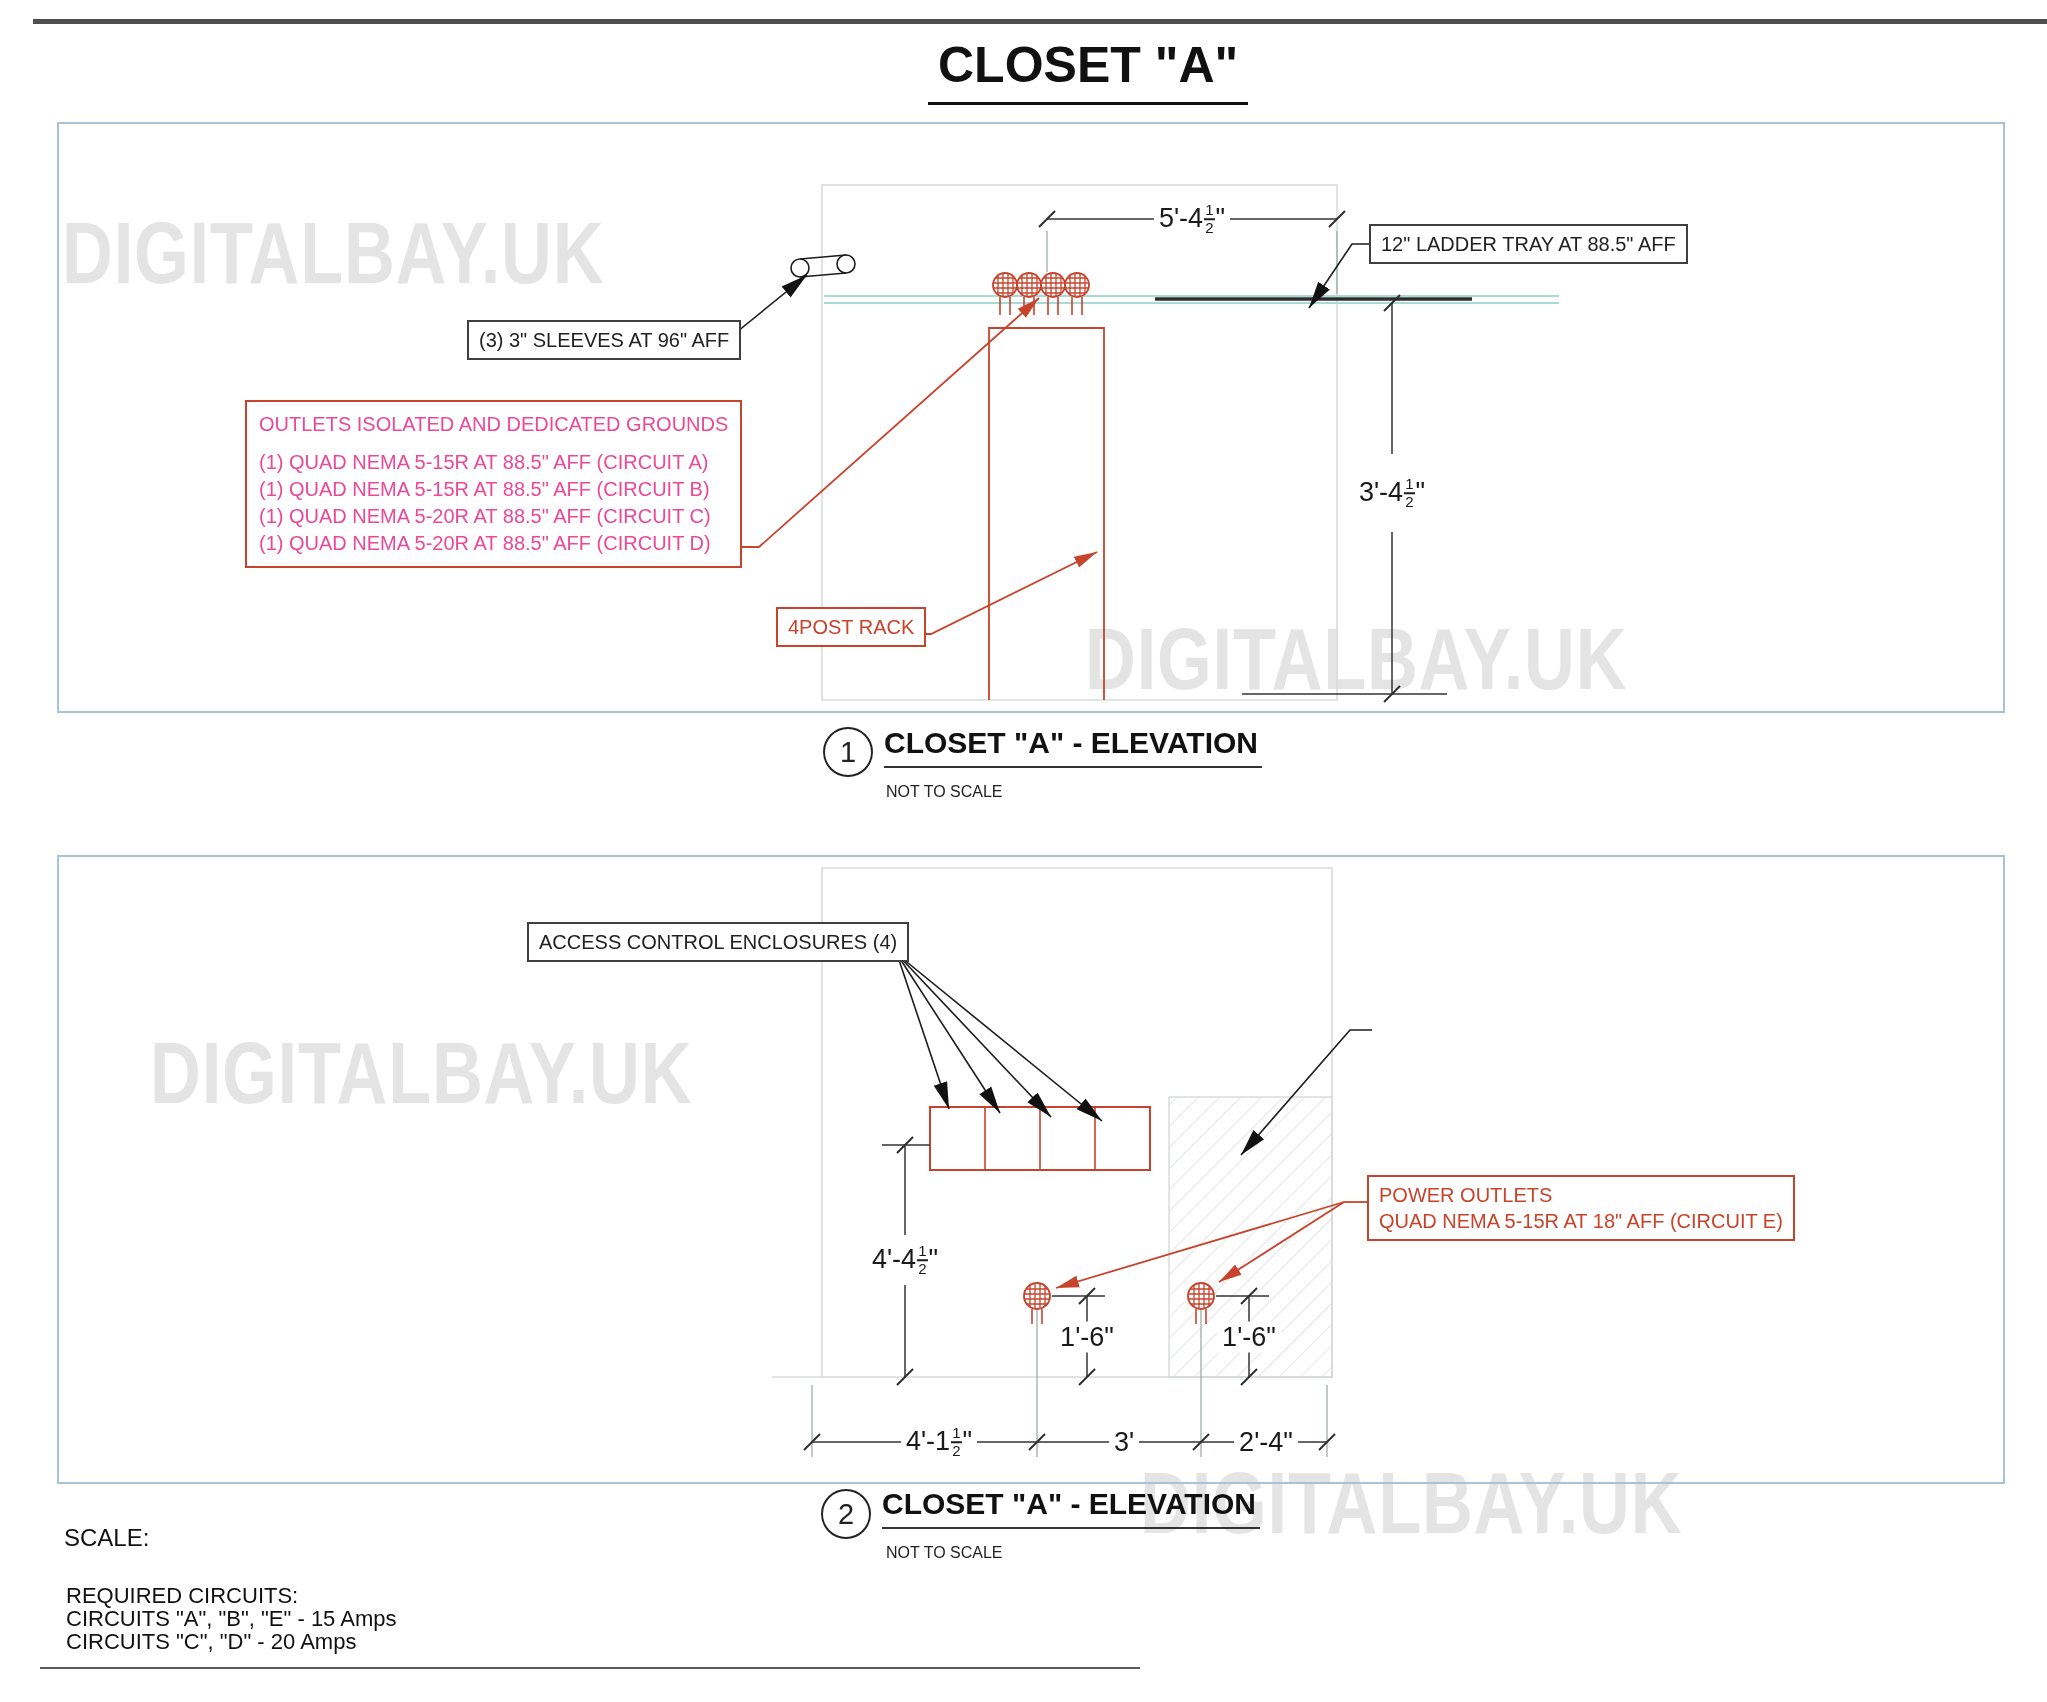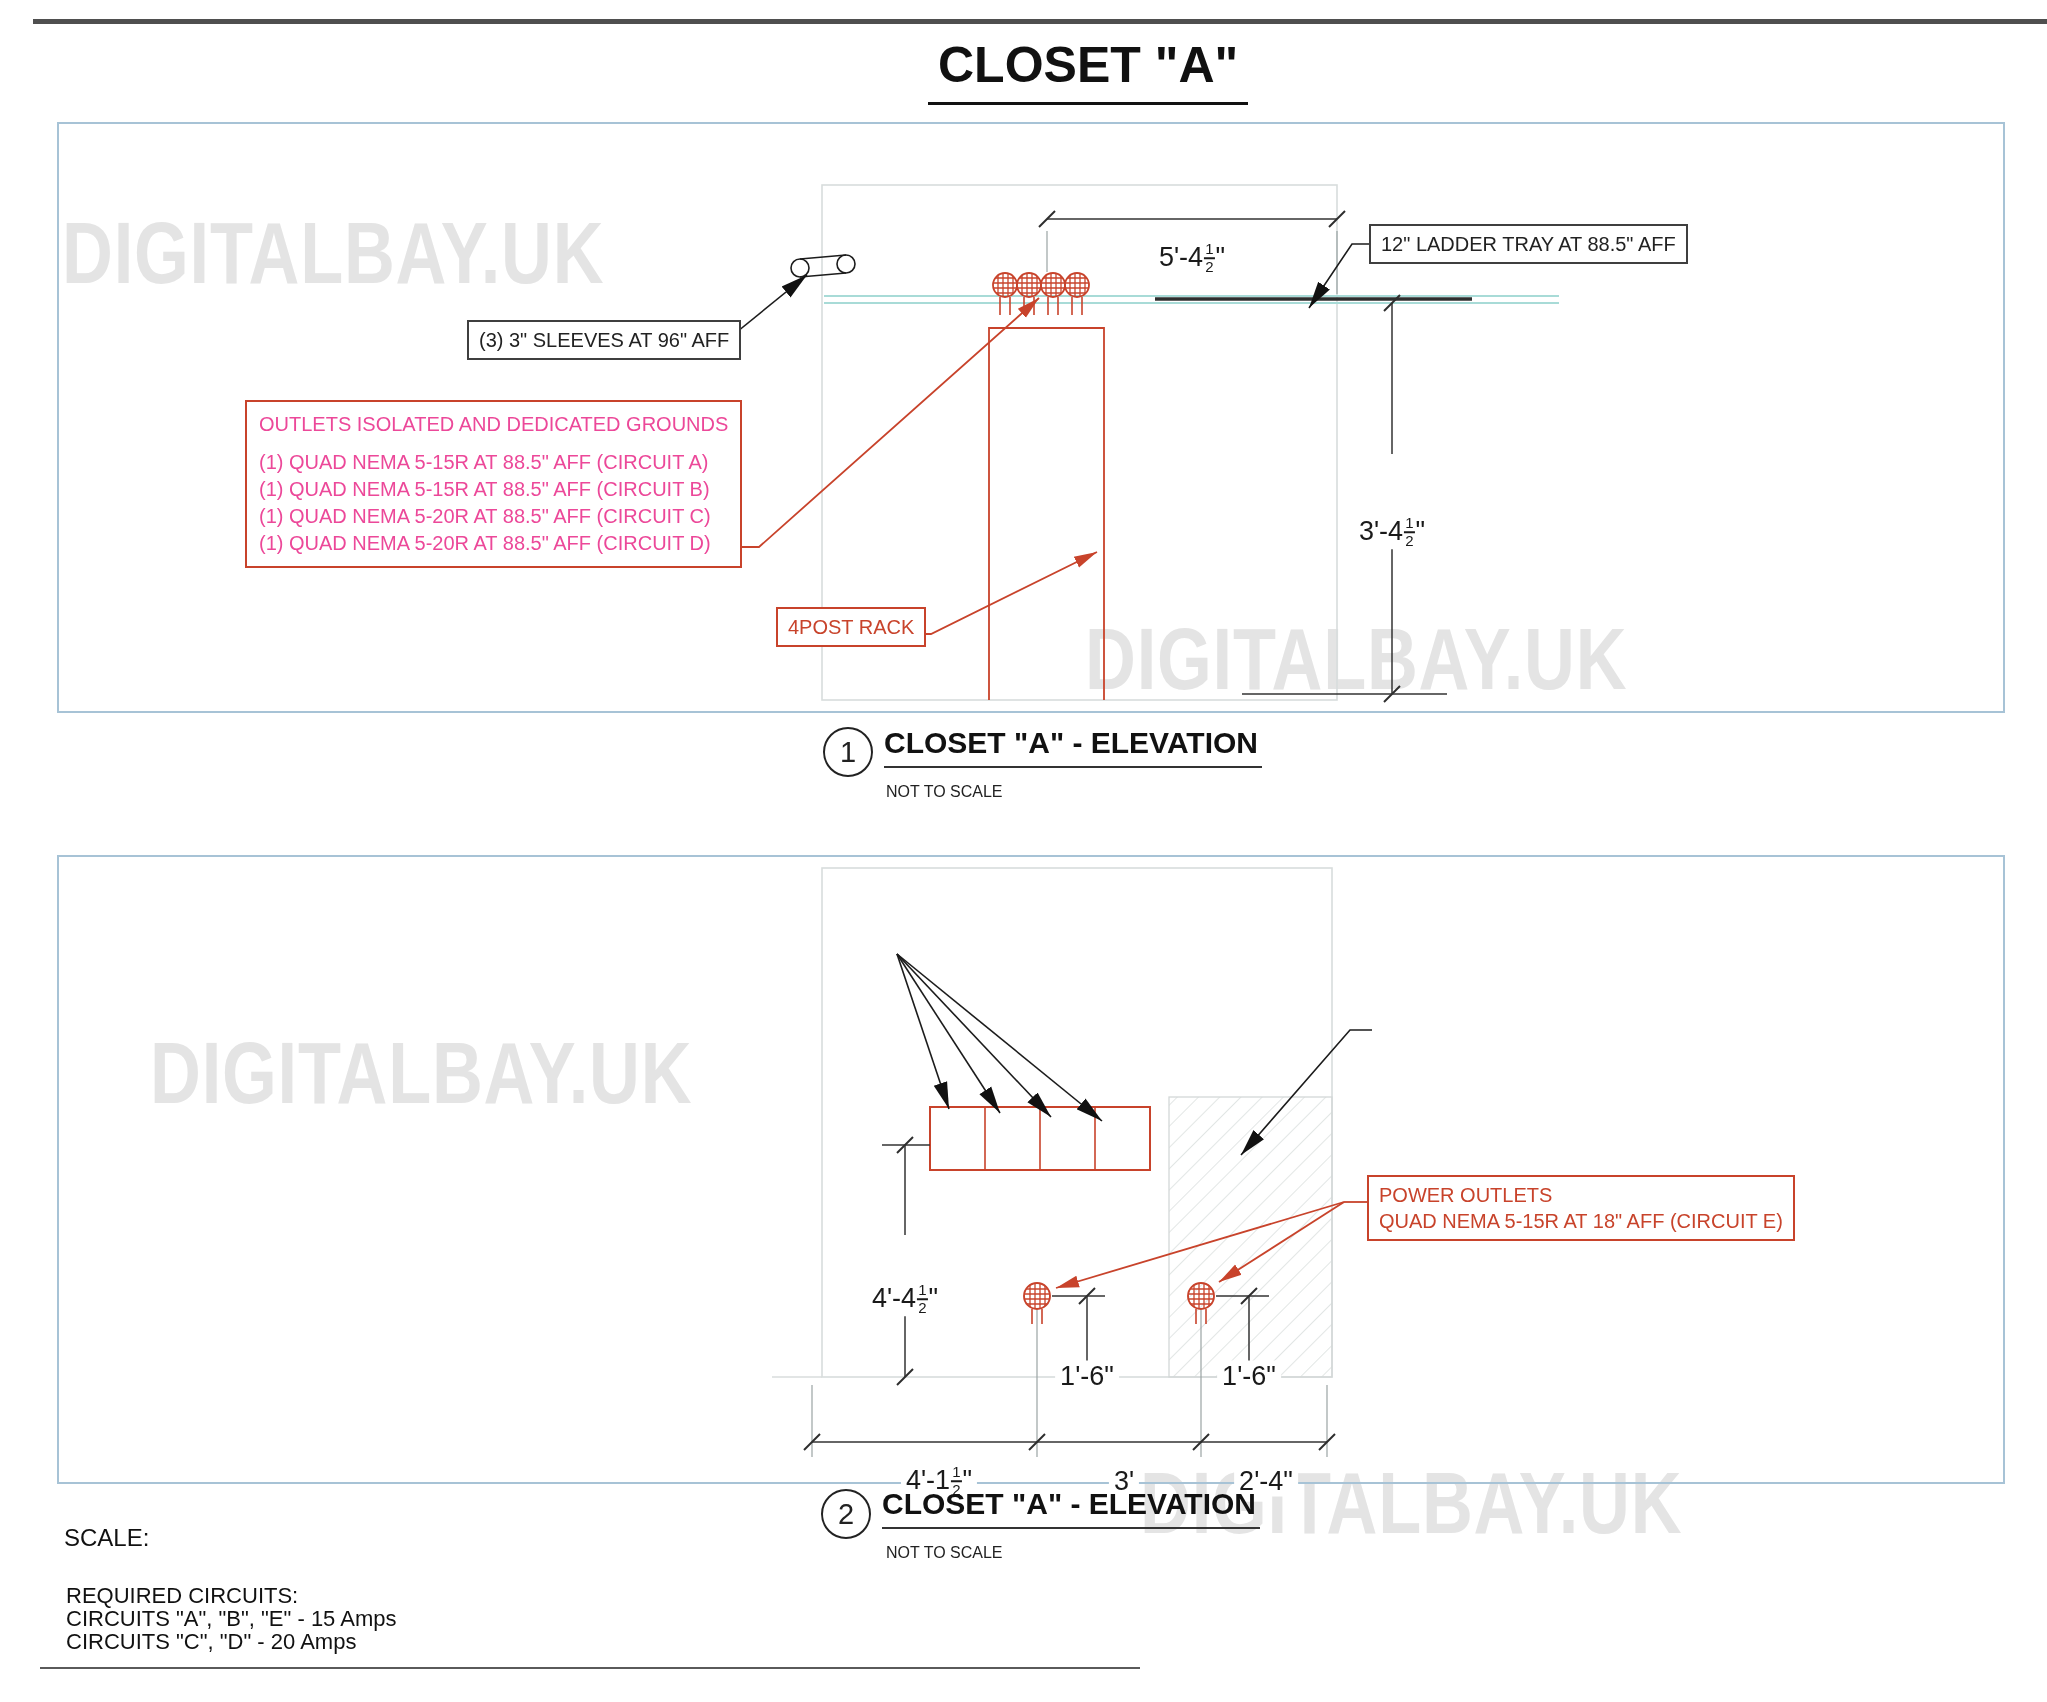--- a/index.html
+++ b/index.html
@@ -29,21 +29,21 @@
       font-size:20px;line-height:1.3;padding:5px 10px;white-space:nowrap;z-index:3;}
   .callout.red{border-color:#c8432b;color:#c8432b;}
   .callout .bx-line{display:block;}
   .outlets-box{position:absolute;border:2px solid #c8432b;background:#fff;color:#ec4899;
       font-size:20px;line-height:1.35;padding:9px 12px;white-space:nowrap;z-index:3;}
   .outlets-box .ob-title{display:block;margin-bottom:11px;}
   .outlets-box .ob-line{display:block;}
 
   
   .dim{position:absolute;transform:translate(-50%,-50%);background:#fff;display:flex;align-items:center;
-      font-size:27px;color:#1a1a1a;padding:0 5px;white-space:nowrap;z-index:3;margin-top:39px;}
+      font-size:27px;color:#1a1a1a;padding:0 5px;white-space:nowrap;z-index:3;}
   .frac{display:inline-flex;flex-direction:column;align-items:center;font-size:15px;line-height:1.05;margin:0 1px;}
   .fd{border-top:2px solid #1a1a1a;padding:0 1px;}
 
   
   .cap-circle{position:absolute;width:46px;height:46px;border:2.5px solid #222;border-radius:50%;
       display:flex;align-items:center;justify-content:center;font-size:29px;color:#222;background:transparent;z-index:2;}
   .cap-title{position:absolute;font-size:30px;font-weight:bold;color:#111;border-bottom:2.5px solid #333;
       padding:0 4px 6px 0;white-space:nowrap;z-index:2;}
   .cap-scale{position:absolute;font-size:16px;color:#222;white-space:nowrap;z-index:2;}
 
@@ -276,20 +276,21 @@
         <line class="extline" x1="1142" y1="453" x2="1142" y2="600"></line>
         <line class="extline" x1="1268" y1="528" x2="1268" y2="600"></line>
         <line class="dimline" x1="753" y1="585" x2="1268" y2="585"></line>
         <line class="tick" x1="745" y1="593" x2="761" y2="577"></line>
         <line class="tick" x1="970" y1="593" x2="986" y2="577"></line>
         <line class="tick" x1="1134" y1="593" x2="1150" y2="577"></line>
         <line class="tick" x1="1260" y1="593" x2="1276" y2="577"></line>
       </g>
     </svg>
 
+    <div class="callout" style="left:468px;top:65px;">ACCESS CONTROL ENCLOSURES (4)</div>
 
 
     <div class="callout red" style="left:1308px;top:318px;">
       <span class="bx-line">POWER OUTLETS</span>
       <span class="bx-line">QUAD NEMA 5-15R AT 18" AFF (CIRCUIT E)</span>
     </div>
 
     <div class="dim" style="left:846px;top:403px;">
       <span>4'-4</span>
         <span class="frac">

